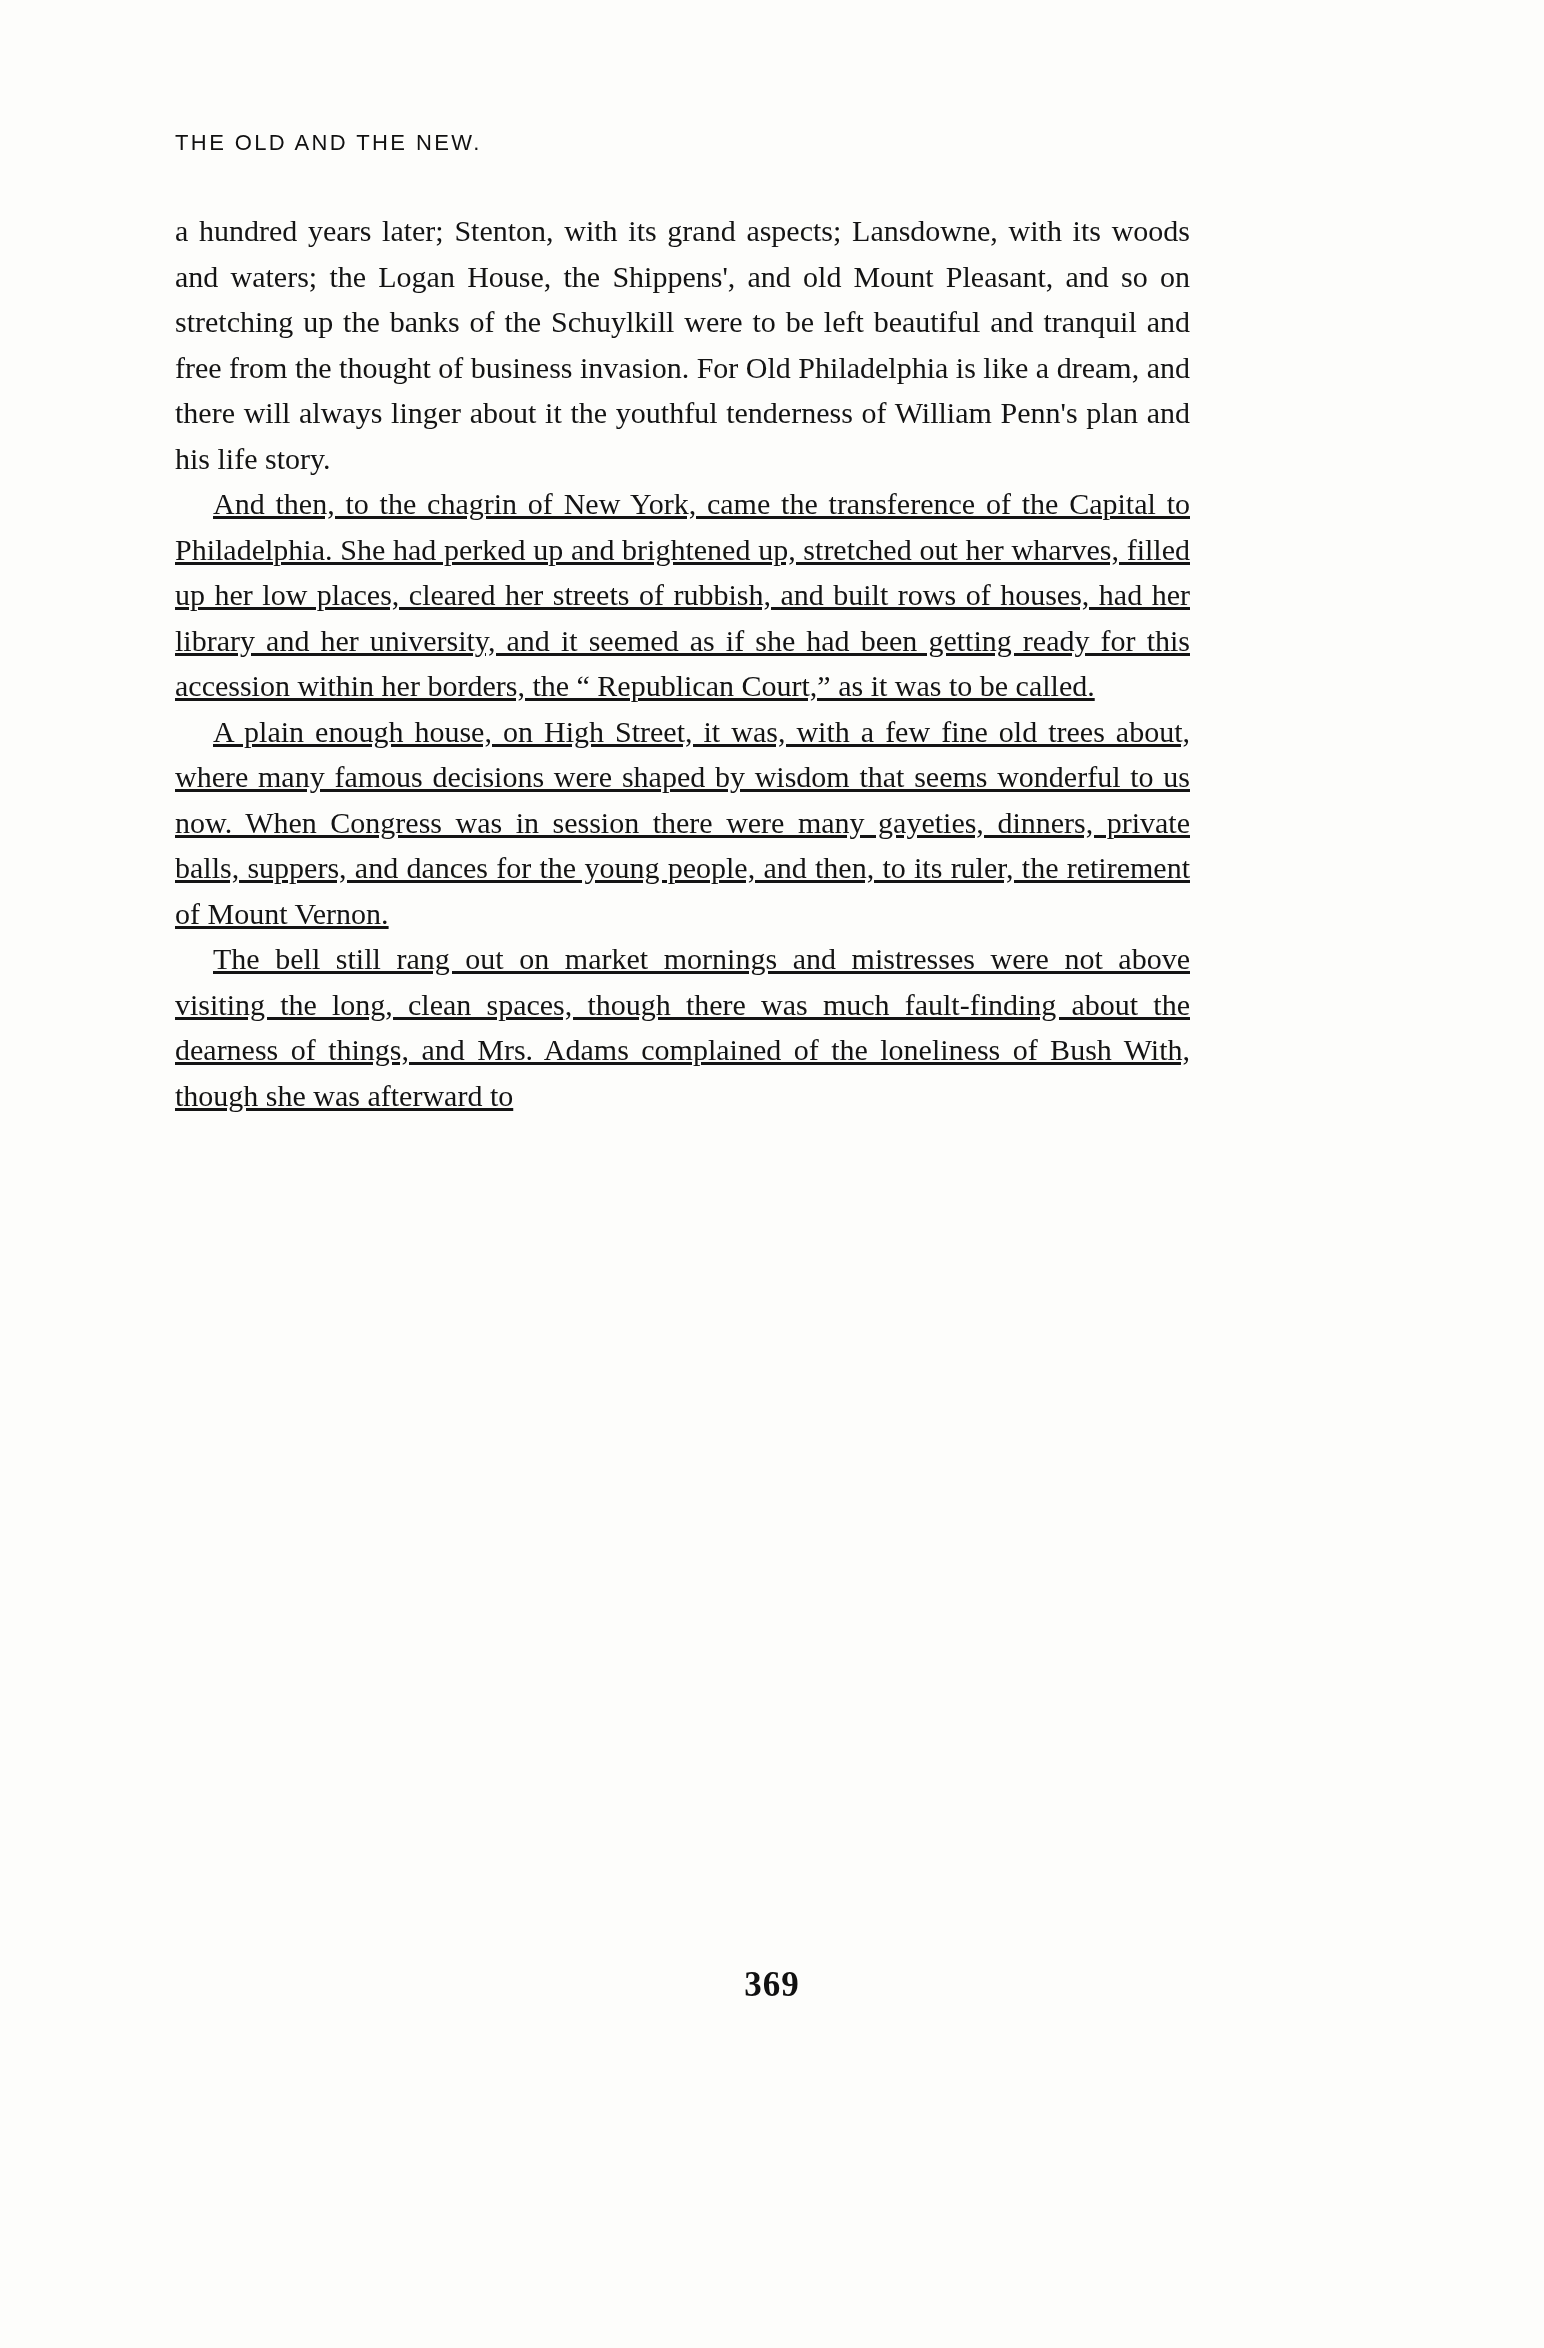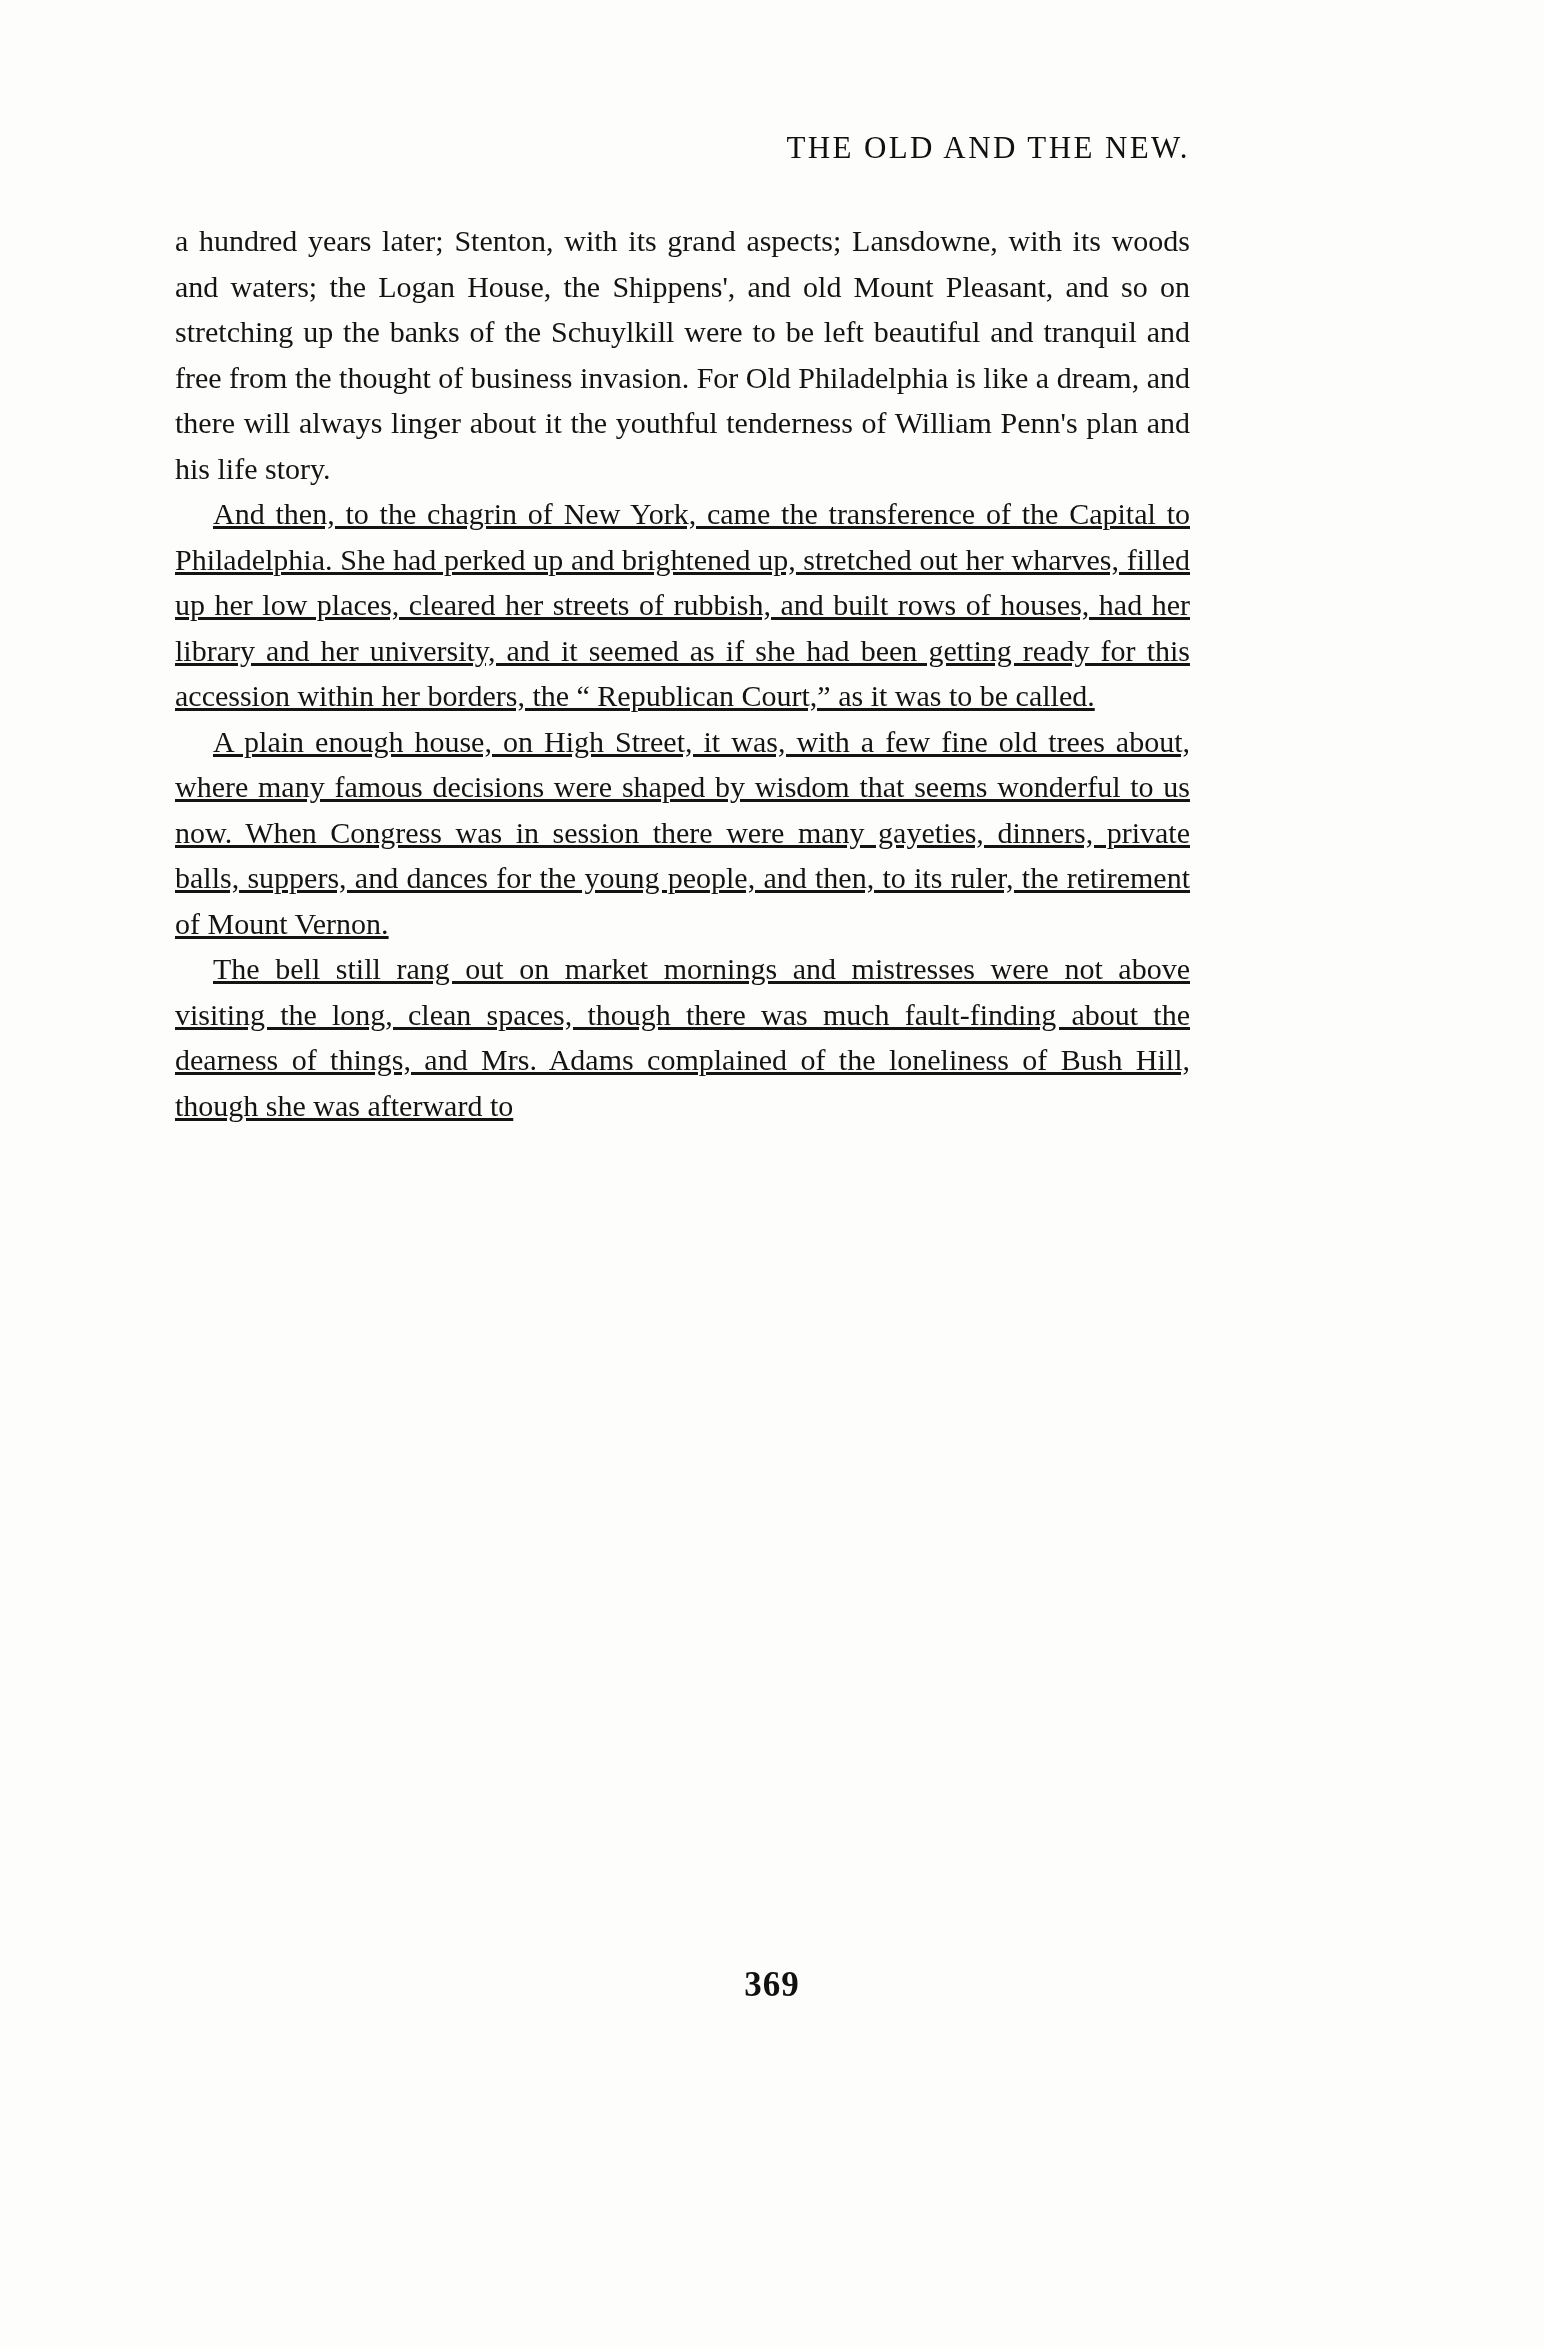--- a/index.html
+++ b/index.html
@@ -21,26 +21,26 @@
     box-sizing: border-box;
     background: #fdfdfb;
   }
   .content {
     position: absolute;
     left: 175px;
     top: 130px;
     width: 1015px;
   }
   .running-head {
-    text-align: right;
-    font-size: 31px;
+    text-align: left;
+    font-size: 22px;
     letter-spacing: 2.4px;
     margin-bottom: 52px;
     color: #111;
-    font-family: Liberation Serif, serif;
+    font-family: Liberation Sans, sans-serif;
   }
   .body-text p {
     margin: 0;
     font-size: 30px;
     line-height: 45.5px;
     text-align: justify;
     text-justify: inter-word;
     color: #141414;
     hyphens: none;
   }
@@ -66,20 +66,20 @@
 <div class="page">
 
   <div class="content">
 
     <div class="running-head">THE OLD AND THE NEW.</div>
 
     <div class="body-text">
       <p>a hundred years later; Stenton, with its grand aspects; Lansdowne, with its woods and waters; the Logan House, the Shippens', and old Mount Pleasant, and so on stretching up the banks of the Schuylkill were to be left beautiful and tranquil and free from the thought of business invasion.  For Old Philadelphia is like a dream, and there will always linger about it the youthful tenderness of William Penn's plan and his life story.</p>
       <p class="indent">And then, to the chagrin of New York, came the transference of the Capital to Philadelphia.  She had perked up and brightened up, stretched out her wharves, filled up her low places, cleared her streets of rubbish, and built rows of houses, had her library and her university, and it seemed as if she had been getting ready for this accession within her borders, the “ Republican Court,” as it was to be called.</p>
       <p class="indent">A plain enough house, on High Street, it was, with a few fine old trees about, where many famous decisions were shaped by wisdom that seems wonderful to us now.  When Congress was in session there were many gayeties, dinners, private balls, suppers, and dances for the young people, and then, to its ruler, the retirement of Mount Vernon.</p>
-      <p class="indent">The bell still rang out on market mornings and mistresses were not above visiting the long, clean spaces, though there was much fault-finding about the dearness of things, and Mrs. Adams complained of the loneliness of Bush Hill, though she was afterward to</p>
+      <p class="indent">The bell still rang out on market mornings and mistresses were not above visiting the long, clean spaces, though there was much fault-finding about the dearness of things, and Mrs. Adams complained of the loneliness of Bush With, though she was afterward to</p>
     </div>
 
   </div>
 
   <div class="folio">369</div>
 
 </div>
 
 </body></html>

